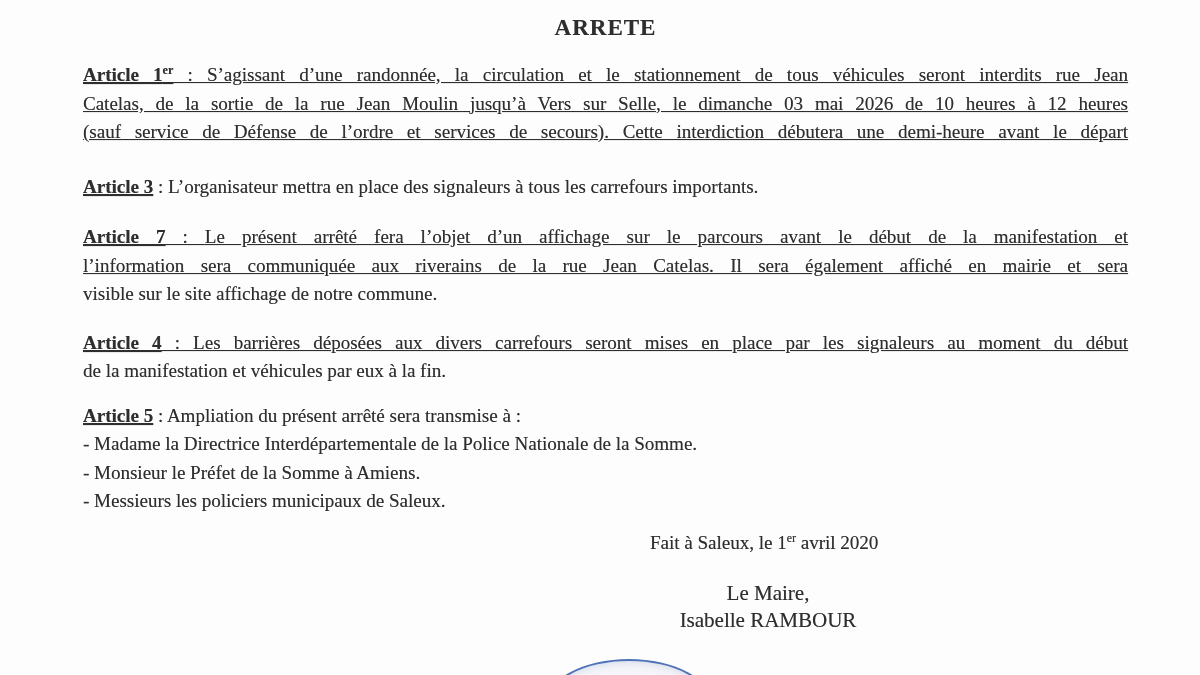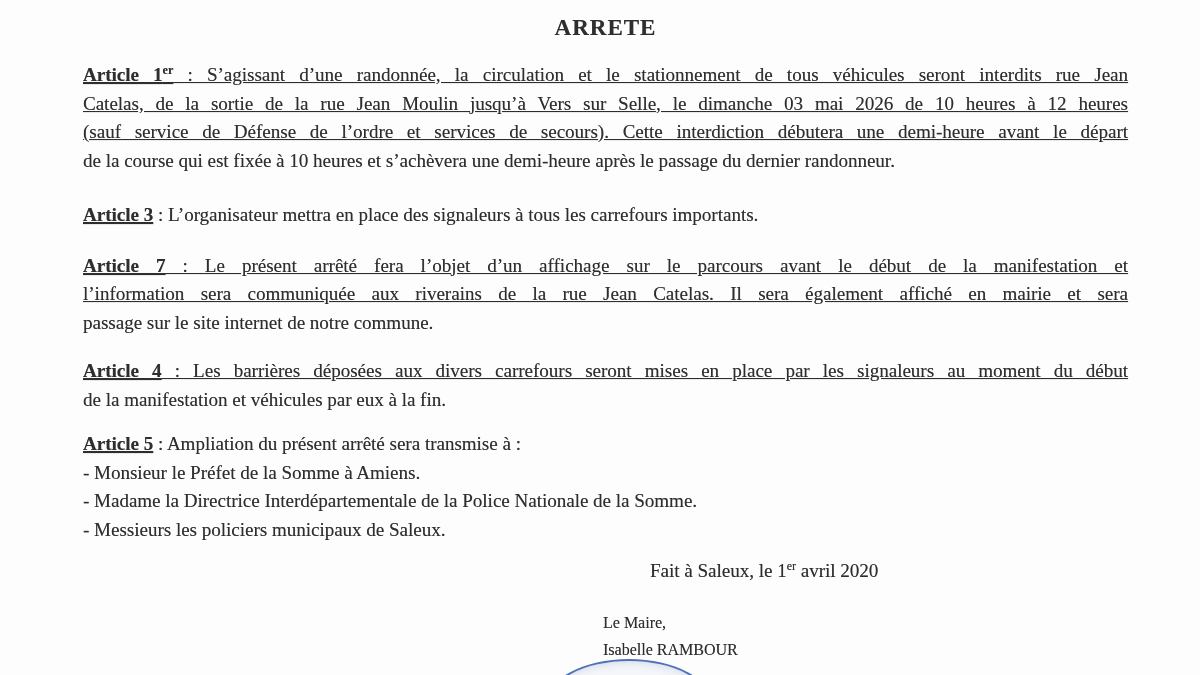--- a/index.html
+++ b/index.html
@@ -51,21 +51,22 @@
   .gap-recipients { margin-bottom: 13px; }
   .date-line {
     font-size: 19px;
     line-height: 28.5px;
     margin: 0 0 23px 0;
     padding-left: 567px;
   }
   .signature {
     margin-left: 520px;
     width: 330px;
-    font-size: 16px;
+    text-align: center;
+    font-size: 21px;
     line-height: 27px;
   }
   .signature p { margin: 0; }
   .stamp {
     position: absolute;
     left: 545px; top: 659px;
     width: 168px; height: 92px;
     border: 2.5px solid #4f72b8;
     border-radius: 50%;
     box-sizing: border-box;
@@ -77,42 +78,41 @@
 <body>
 
 <div class="page">
 
   <h1 class="title"><span>ARRETE</span></h1>
 
   <div class="gap-a1">
     <p class="line just"><span class="art-label"><span>Article 1</span><sup>er</sup></span><span> : </span><span>S’agissant d’une randonnée, la circulation et le stationnement de tous véhicules seront interdits rue Jean</span></p>
     <p class="line just">Catelas, de la sortie de la rue Jean Moulin jusqu’à Vers sur Selle, le dimanche 03 mai 2026 de 10 heures à 12 heures</p>
     <p class="line just">(sauf service de Défense de l’ordre et services de secours). Cette interdiction débutera une demi-heure avant le départ</p>
-    <p class="line plain">de la course qui est fixée à 10 heures et s’achèvera une demi-heure après le passage du dernier randonneur.</p>
   </div>
 
   <div class="gap-a2">
     <p class="line plain"><span class="art-label"><span>Article 3</span></span><span> : </span><span>L’organisateur mettra en place des signaleurs à tous les carrefours importants.</span></p>
   </div>
 
   <div class="gap-a3">
     <p class="line just"><span class="art-label"><span>Article 7</span></span><span> : </span><span>Le présent arrêté fera l’objet d’un affichage sur le parcours avant le début de la manifestation et</span></p>
     <p class="line just">l’information sera communiquée aux riverains de la rue Jean Catelas.  Il sera également affiché en mairie et sera</p>
-    <p class="line plain">passage sur le site internet de notre commune.</p>
+    <p class="line plain">visible sur le site affichage de notre commune.</p>
   </div>
 
   <div class="gap-a4">
     <p class="line just"><span class="art-label"><span>Article 4</span></span><span> : </span><span>Les barrières déposées aux divers carrefours seront mises en place par les signaleurs au moment du début</span></p>
     <p class="line plain">de la manifestation et véhicules par eux à la fin.</p>
   </div>
 
   <div class="gap-recipients">
     <p class="line plain"><span class="art-label"><span>Article 5</span></span><span> : </span><span>Ampliation du présent arrêté sera transmise à :</span></p>
+    <p class="line plain">- Madame la Directrice Interdépartementale de la Police Nationale de la Somme.</p>
     <p class="line plain">- Monsieur le Préfet de la Somme à Amiens.</p>
-    <p class="line plain">- Madame la Directrice Interdépartementale de la Police Nationale de la Somme.</p>
     <p class="line plain">- Messieurs les policiers municipaux de Saleux.</p>
   </div>
 
   <p class="date-line"><span>Fait à Saleux, le 1</span><sup>er</sup><span> avril 2020</span></p>
 
   <div class="signature">
     <p>Le Maire,</p>
     <p>Isabelle RAMBOUR</p>
   </div>
 

